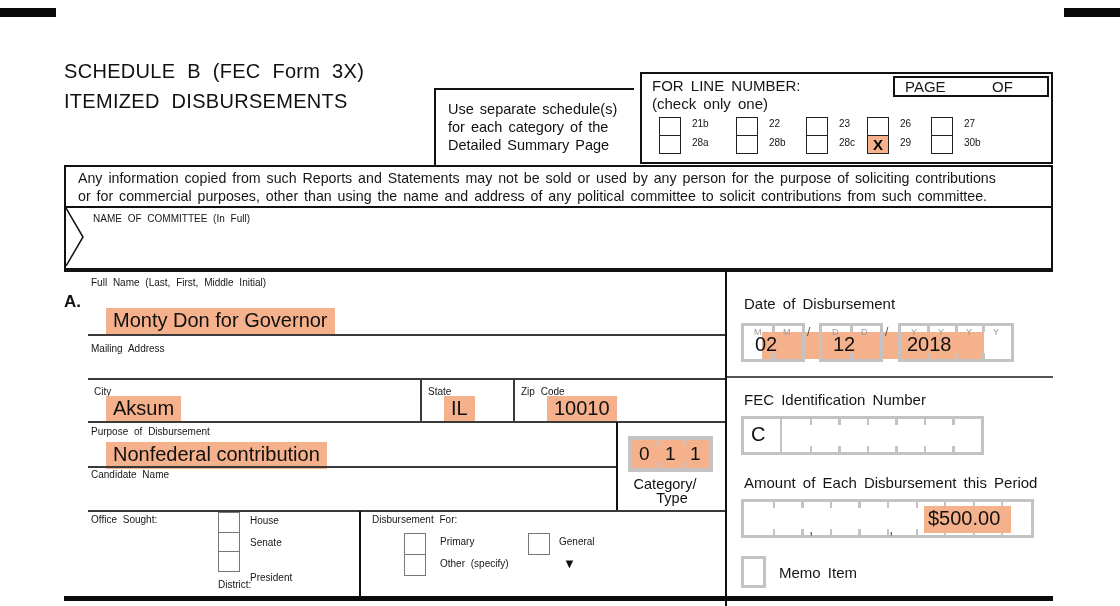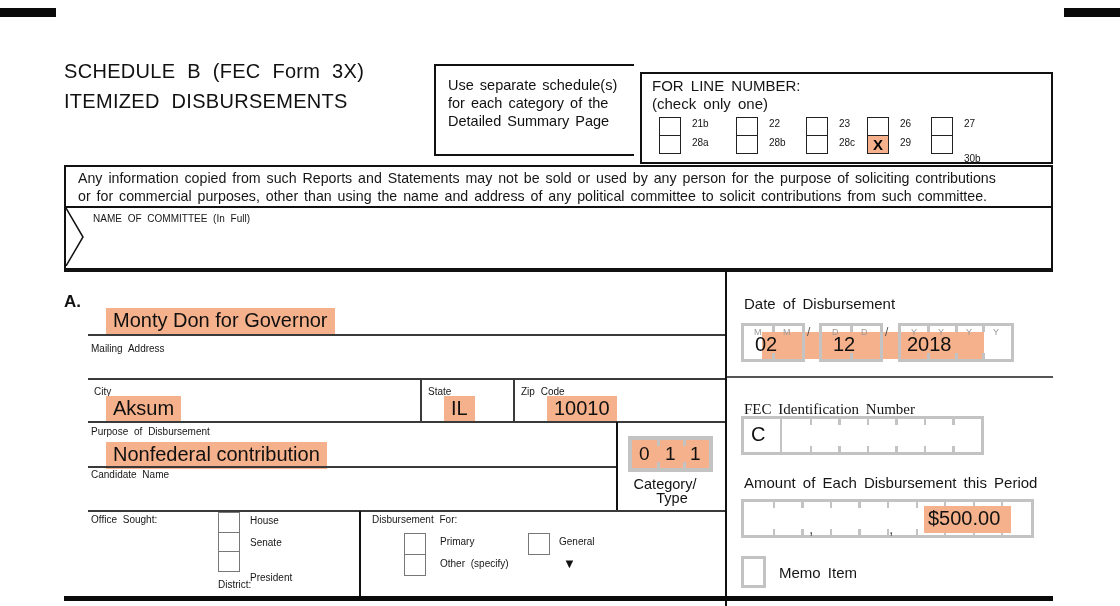--- a/index.html
+++ b/index.html
@@ -35,28 +35,32 @@
 <body>
 
 <div class="page">
 
   <div class="mark" style="left:0;top:8px;width:56px;height:9px;"></div>
   <div class="mark" style="left:1064px;top:8px;width:56px;height:9px;"></div>
 
   <div class="abs title" style="left:64px;top:60px;">SCHEDULE B  (FEC Form 3X)</div>
   <div class="abs title" style="left:64px;top:90px;">ITEMIZED DISBURSEMENTS</div>
 
-  <div class="box" style="left:434px;top:64px;width:200px;height:92px;border-right:0;padding-left:44px;">
+  <div class="box" style="left:434px;top:88px;width:200px;height:92px;border-right:0;padding-left:44px;">
     <div class="abs" style="left:12px;top:10px;width:182px;font-size:14.5px;line-height:1.25;word-spacing:2px;">Use separate schedule(s) for each category of the Detailed Summary Page</div>
   </div>
 
   <div class="box" style="left:640px;top:72px;width:413px;height:92px;">
     <div class="lab15" style="left:10px;top:3px;">FOR LINE NUMBER:</div>
     <div class="lab15" style="left:10px;top:21px;">(check only one)</div>
 
+    <div class="box" style="left:251px;top:2px;width:156px;height:21px;">
+      <span class="lab15" style="left:10px;top:0;">PAGE</span>
+      <span class="lab15" style="left:97px;top:0;">OF</span>
+    </div>
 
     <div class="abs" style="left:17px;top:43px;">
       <div class="cb"></div>
       <div class="cb"></div>
     </div>
     <div class="abs" style="left:94px;top:43px;">
       <div class="cb"></div>
       <div class="cb"></div>
     </div>
     <div class="abs" style="left:164px;top:43px;">
@@ -74,35 +78,36 @@
 
     <span class="lab" style="left:50px;top:44px;">21b</span>
     <span class="lab" style="left:50px;top:63px;">28a</span>
     <span class="lab" style="left:127px;top:44px;">22</span>
     <span class="lab" style="left:127px;top:63px;">28b</span>
     <span class="lab" style="left:197px;top:44px;">23</span>
     <span class="lab" style="left:197px;top:63px;">28c</span>
     <span class="lab" style="left:258px;top:44px;">26</span>
     <span class="lab" style="left:258px;top:63px;">29</span>
     <span class="lab" style="left:322px;top:44px;">27</span>
-    <span class="lab" style="left:322px;top:63px;margin-top:16px;">30b</span>
+    <span class="lab" style="left:322px;top:63px;">30b</span>
   </div>
 
   <div class="box" style="left:64px;top:165px;width:989px;height:43px;">
     <div class="legal" style="left:12px;top:3px;">Any information copied from such Reports and Statements may not be sold or used by any person for the purpose of soliciting contributions</div>
     <div class="legal" style="left:12px;top:21px;">or for commercial purposes, other than using the name and address of any political committee to solicit contributions from such committee.</div>
   </div>
 
   <div class="box" style="left:64px;top:208px;width:989px;height:64px;border-top:0;border-bottom:4px solid #111;">
     <svg class="abs" style="left:0;top:0;" width="22" height="58">
       <polyline points="0,0 17,29 0,58" fill="none" stroke="#111" stroke-width="1.5"></polyline>
     </svg>
     <div class="lab" style="left:27px;top:5px;">NAME OF COMMITTEE (In Full)</div>
   </div>
 
+  <div class="lab" style="left:91px;top:277px;">Full Name (Last, First, Middle Initial)</div>
   <div class="abs" style="left:64px;top:292px;font-weight:bold;font-size:17px;">A.</div>
   <div class="val" style="left:106px;top:308px;">Monty Don for Governor</div>
   <div class="hr" style="left:88px;top:334px;width:638px;"></div>
 
   <div class="lab" style="left:91px;top:343px;">Mailing Address</div>
   <div class="hr" style="left:88px;top:378px;width:638px;"></div>
 
   <div class="lab" style="left:94px;top:386px;">City</div>
   <div class="val" style="left:106px;top:396px;">Aksum</div>
   <div class="vr" style="left:420px;top:380px;height:42px;"></div>
@@ -191,21 +196,21 @@
       <div class="tk tkb" style="left:81px;"></div>
   </div>
   <div class="abs" style="left:807px;top:325px;font-size:12px;color:#555;">/</div>
   <div class="abs" style="left:885px;top:325px;font-size:12px;color:#555;">/</div>
   <div class="bigval" style="left:755px;top:333px;">02</div>
   <div class="bigval" style="left:833px;top:333px;">12</div>
   <div class="bigval" style="left:907px;top:333px;">2018</div>
 
   <div class="hr" style="left:727px;top:376px;width:326px;background:#555;"></div>
 
-  <div class="lab15" style="left:744px;top:401px;font-family:Liberation Serif, serif;">FEC Identification Number</div>
+  <div class="lab15" style="left:744px;top:391px;">FEC Identification Number</div>
   <div class="comb" style="left:741px;top:416px;width:243px;height:39px;">
     <span class="abs" style="left:7px;top:4px;font-size:20px;">C</span>
     <div class="abs" style="left:36px;top:0;width:2px;height:33px;background:#c3c3c3;"></div>
     <div class="strip" style="left:40px;right:3px;top:0;"></div>
     <div class="strip" style="left:40px;right:3px;bottom:0;"></div>
   </div>
 
   <div class="lab15" style="left:744px;top:474px;text-align:right;">Amount of Each Disbursement this Period</div>
   <div class="comb" style="left:741px;top:499px;width:293px;height:39px;">
     <div class="strip" style="left:3px;right:3px;top:0;"></div>

